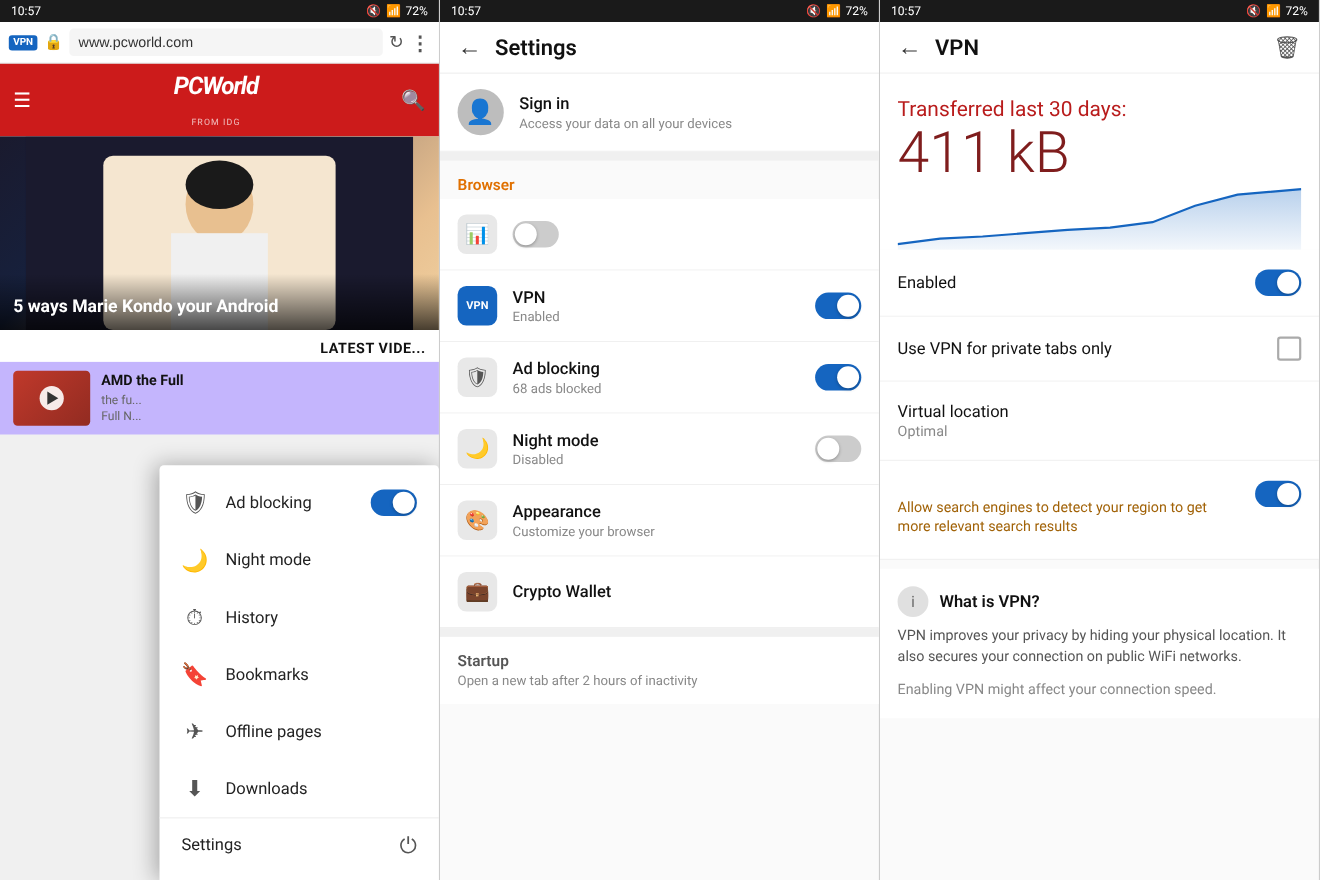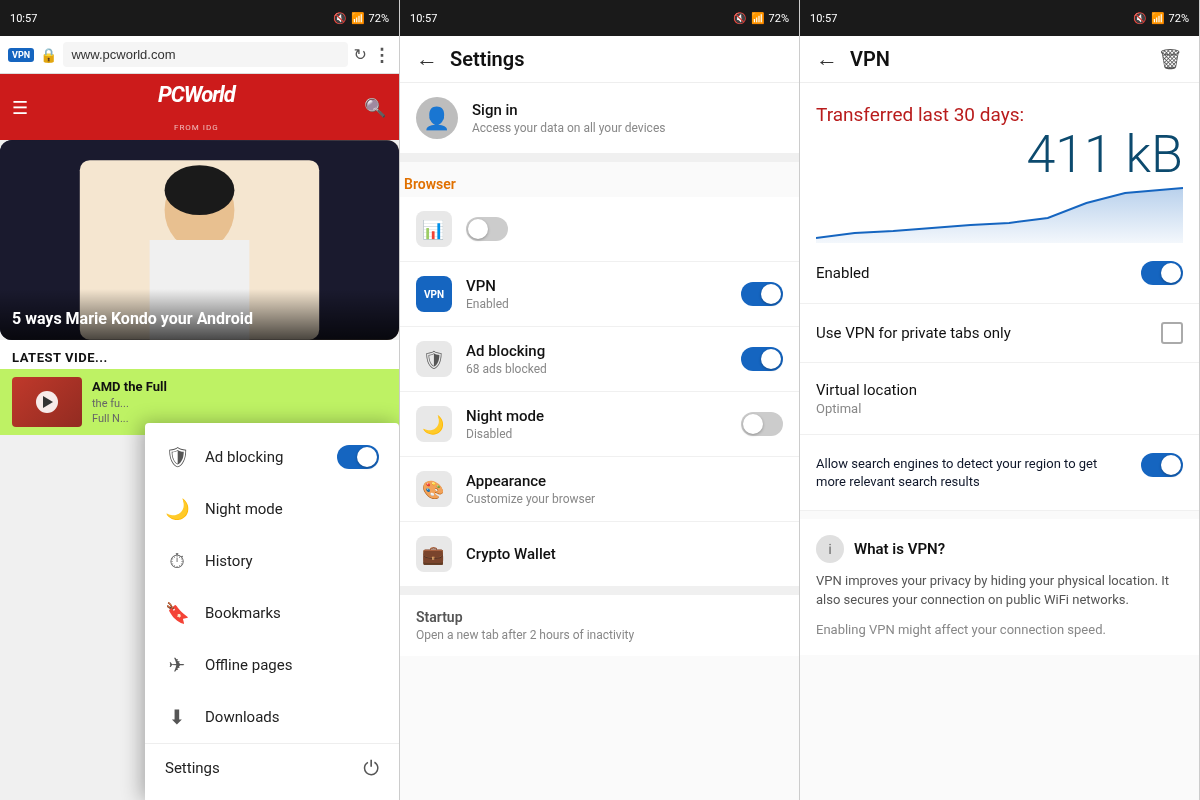--- a/index.html
+++ b/index.html
@@ -10,21 +10,21 @@
       width: 1200px;
       height: 800px;
       overflow: hidden;
     }
 
     
     .status-bar {
       display: flex;
       justify-content: space-between;
       align-items: center;
-      height: 36px;
+      height: 20px;
       background: #1a1a1a;
       color: #fff;
       font-size: 11px;
       padding: 0 10px;
     }
     .status-bar-right {
       display: flex;
       align-items: center;
       gap: 4px;
       font-size: 11px;
@@ -127,28 +127,27 @@
       margin-top: 16px;
     }
 
     .search-icon-btn {
       color: #fff;
       font-size: 18px;
     }
 
     .article-image {
       width: 100%;
-      height: 200px;
+      height: 176px;
       background: linear-gradient(135deg, #1a1a2e 0%, #16213e 30%, #c0a080 60%, #e8c090 80%, #f0d0a0 100%);
       position: relative;
       overflow: hidden;
       display: flex;
       align-items: center;
       justify-content: center;
-      border-radius: 12px;
     }
 
     .article-image-overlay {
       position: absolute;
       bottom: 0;
       left: 0;
       right: 0;
       background: linear-gradient(transparent, rgba(0,0,0,0.7));
       padding: 20px 12px 10px;
       color: #fff;
@@ -245,20 +244,21 @@
     .latest-video-section {
       padding: 10px 12px 4px;
       background: #fff;
     }
 
     .latest-video-title {
       font-size: 13px;
       font-weight: bold;
       color: #111;
       letter-spacing: 0.5px;
+      text-align: right;
     }
 
     
     .panel-2 {
       background: #fafafa;
     }
 
     .settings-toolbar {
       display: flex;
       align-items: center;
@@ -279,21 +279,21 @@
       font-weight: 600;
       color: #111;
     }
 
     .settings-content {
       overflow-y: auto;
       flex: 1;
     }
 
     .settings-section {
-      padding: 12px 4px 4px;
+      padding: 12px 16px 4px;
     }
 
     .settings-section-label {
       font-size: 14px;
       font-weight: 600;
       color: #e07000;
     }
 
     .settings-item {
       display: flex;
@@ -420,22 +420,22 @@
 
     .vpn-transferred-label {
       font-size: 19px;
       color: #b91c1c;
       text-align: left;
     }
 
     .vpn-data-amount {
       font-size: 52px;
       font-weight: 300;
-      color: #0c4a6e;
-      text-align: right;
+      color: #7f1d1d;
+      text-align: left;
       line-height: 1.1;
     }
 
     .vpn-chart-svg {
       width: 100%;
       height: 60px;
       display: block;
     }
 
     .vpn-settings-content {
@@ -468,23 +468,23 @@
       border: 2px solid #aaa;
       border-radius: 3px;
     }
 
     .vpn-row-multiline {
       flex: 1;
     }
 
     .vpn-row-description {
       font-size: 13px;
-      color: #0f172a;
+      color: #a16207;
       line-height: 1.4;
-      margin-top: 2px;
+      margin-top: 16px;
     }
 
     .vpn-info-section {
       background: #fff;
       margin-top: 8px;
       padding: 16px;
     }
 
     .vpn-info-header {
       display: flex;
@@ -523,21 +523,21 @@
       color: #888;
       line-height: 1.5;
       margin-top: 10px;
     }
 
     .video-thumb-row {
       display: flex;
       align-items: center;
       gap: 10px;
       padding: 8px 12px;
-      background: #bef264;
+      background: #c4b5fd;
     }
 
     .video-thumb {
       width: 70px;
       height: 50px;
       background: linear-gradient(135deg, #c0392b, #922b21);
       border-radius: 4px;
       display: flex;
       align-items: center;
       justify-content: center;

